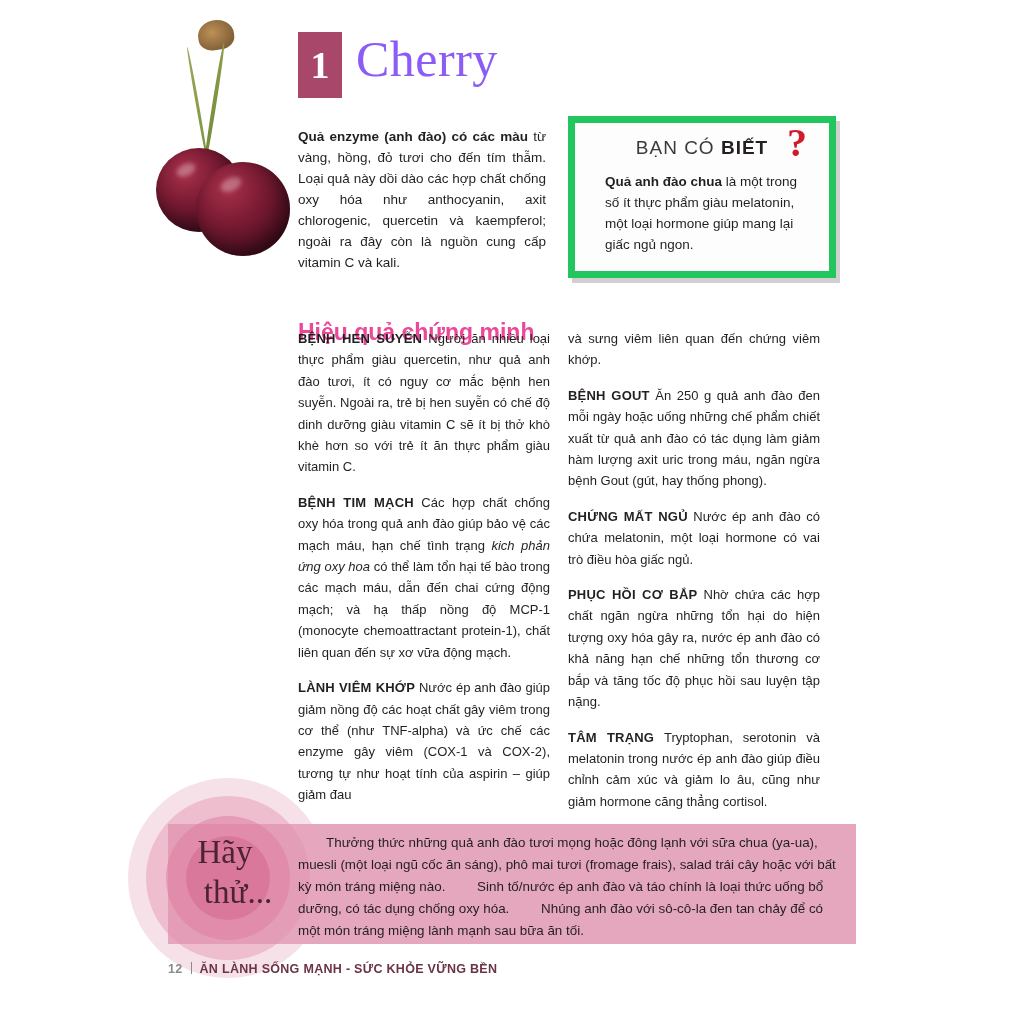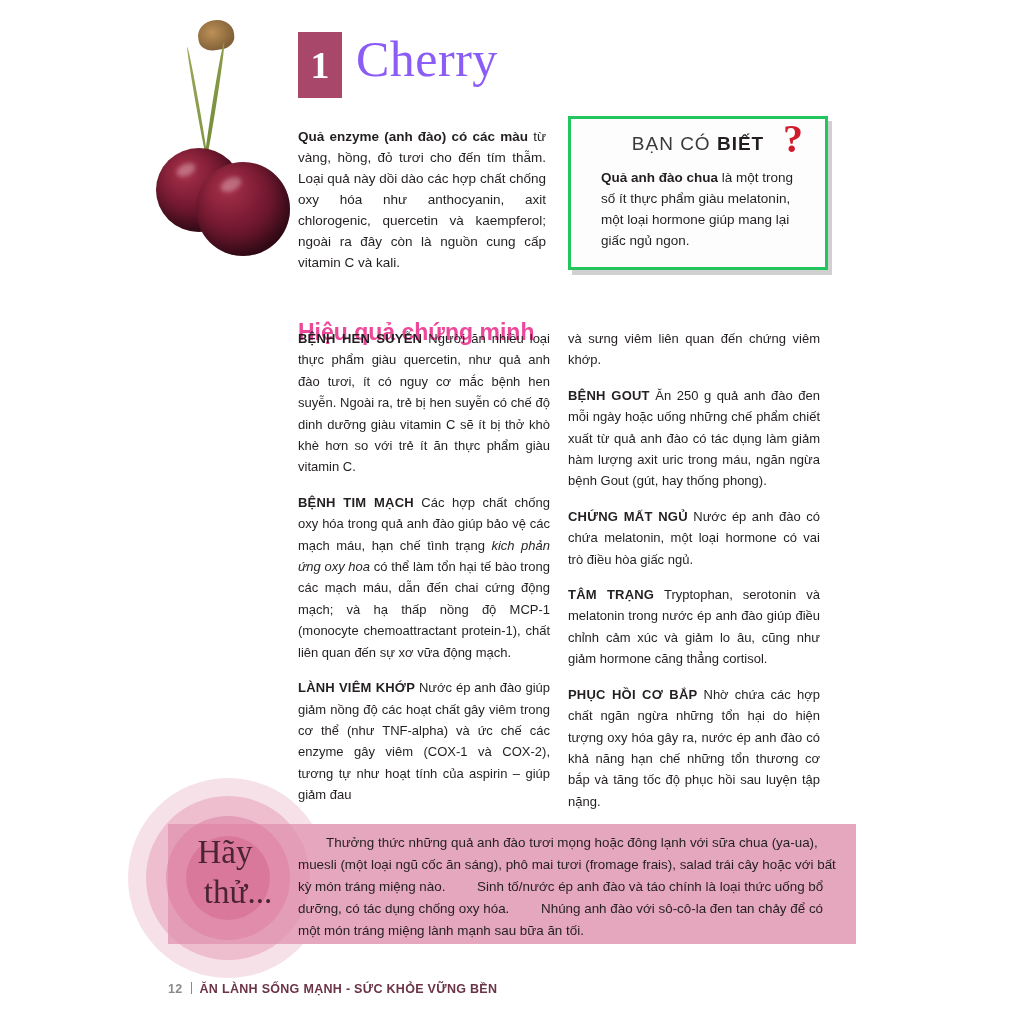--- a/index.html
+++ b/index.html
@@ -109,21 +109,21 @@
   }
   .intro b { font-weight: bold; }
 
   
   .dyk {
     position: absolute;
     left: 568px;
     top: 116px;
     width: 254px;
     height: 148px;
-    border: 3px solid #22c55e;
+    border: 7px solid #22c55e;
     background: #fdfdfd;
     box-shadow: 4px 5px 0 rgba(120,120,120,.35);
   }
   .dyk-title {
     position: absolute;
     left: 0; top: 14px;
     width: 254px;
     text-align: center;
     font-size: 19px;
     letter-spacing: 1px;
@@ -227,21 +227,20 @@
 
   
   .footer {
     position: absolute;
     left: 168px;
     top: 962px;
     font-size: 12.5px;
     font-weight: bold;
     color: #6b3347;
     letter-spacing: .3px;
-    margin-top: 20px;
   }
   .footer .pg { color: #8a8a8a; margin-right: 8px; }
   .footer .bar {
     display: inline-block;
     width: 1px;
     height: 12px;
     background: #8a8a8a;
     margin-right: 8px;
     vertical-align: -1px;
   }
@@ -296,24 +295,24 @@
     <p>
       <span>và sưng viêm liên quan đến chứng viêm khớp.</span>
     </p>
     <p>
       <span class="lead">BỆNH GOUT</span><span> Ăn 250 g quả anh đào đen mỗi ngày hoặc uống những chế phẩm chiết xuất từ quả anh đào có tác dụng làm giảm hàm lượng axit uric trong máu, ngăn ngừa bệnh Gout (gút, hay thống phong).</span>
     </p>
     <p>
       <span class="lead">CHỨNG MẤT NGỦ</span><span> Nước ép anh đào có chứa melatonin, một loại hormone có vai trò điều hòa giấc ngủ.</span>
     </p>
     <p>
+      <span class="lead">PHỤC HỒI CƠ BẮP</span><span> Nhờ chứa các hợp chất ngăn ngừa những tổn hại do hiện tượng oxy hóa gây ra, nước ép anh đào có khả năng hạn chế những tổn thương cơ bắp và tăng tốc độ phục hồi sau luyện tập nặng.</span>
+    </p>
+    <p>
       <span class="lead">TÂM TRẠNG</span><span> Tryptophan, serotonin và melatonin trong nước ép anh đào giúp điều chỉnh cảm xúc và giảm lo âu, cũng như giảm hormone căng thẳng cortisol.</span>
-    </p>
-    <p>
-      <span class="lead">PHỤC HỒI CƠ BẮP</span><span> Nhờ chứa các hợp chất ngăn ngừa những tổn hại do hiện tượng oxy hóa gây ra, nước ép anh đào có khả năng hạn chế những tổn thương cơ bắp và tăng tốc độ phục hồi sau luyện tập nặng.</span>
     </p>
   </div>
 
   <div class="try-band"></div>
   <div class="try-rings">
     <div class="ring ring1"></div>
     <div class="ring ring2"></div>
     <div class="ring ring3"></div>
     <div class="ring ring4"></div>
   </div>

